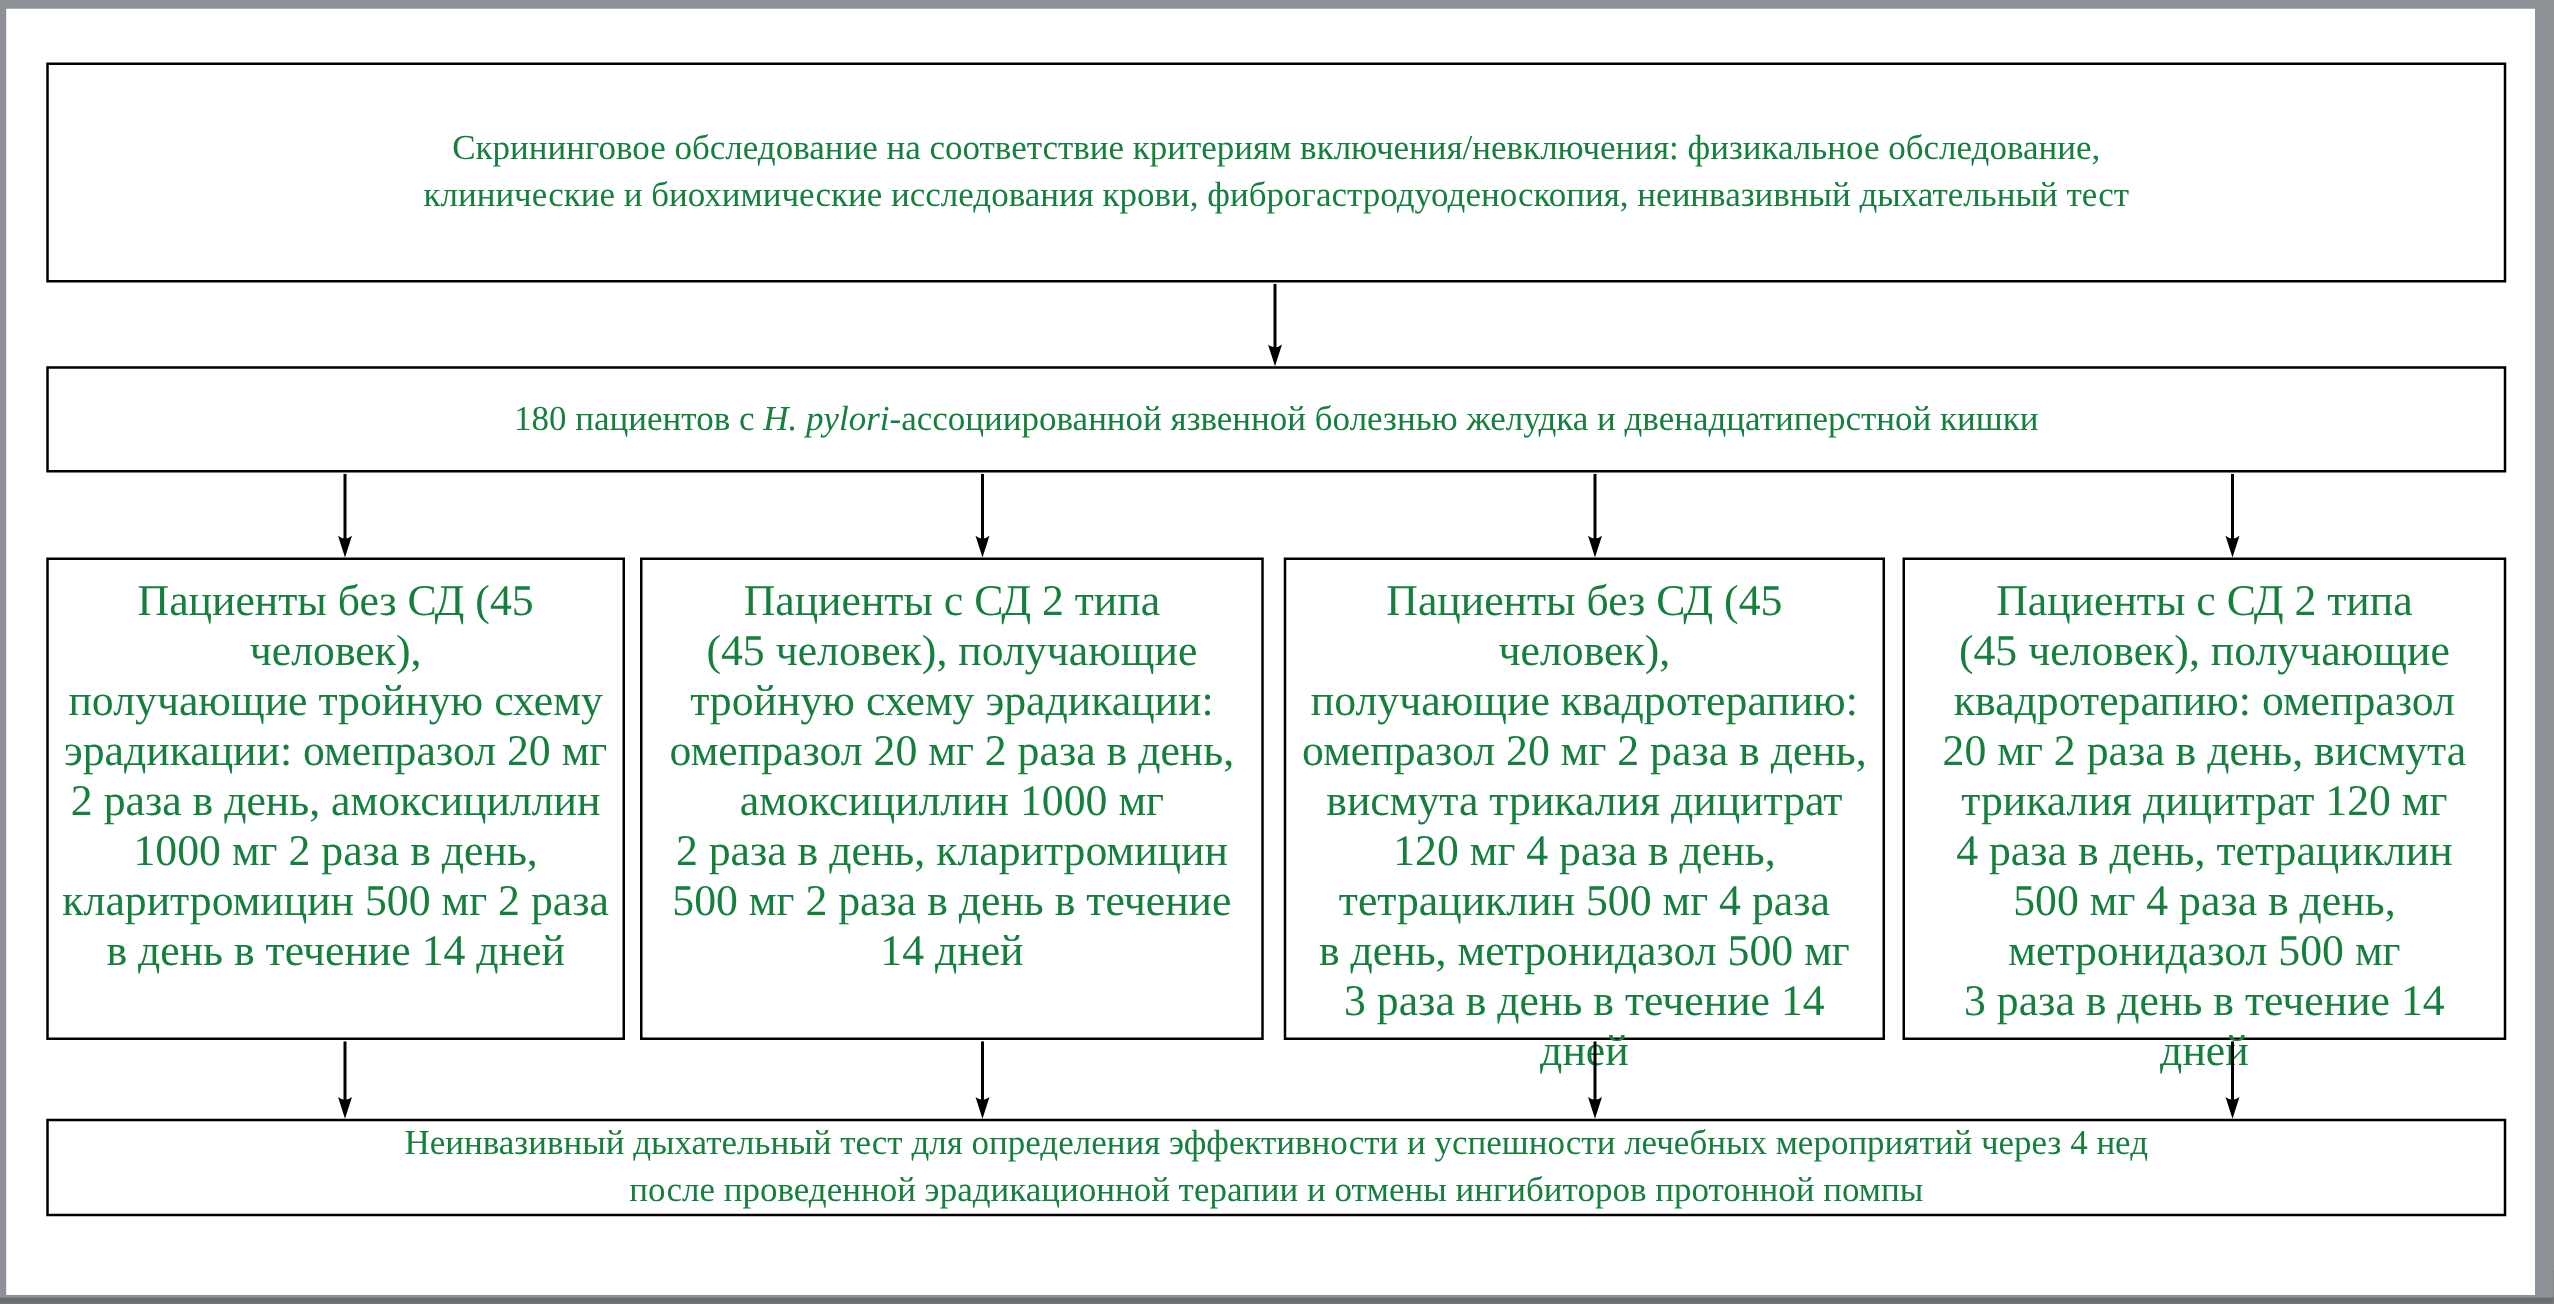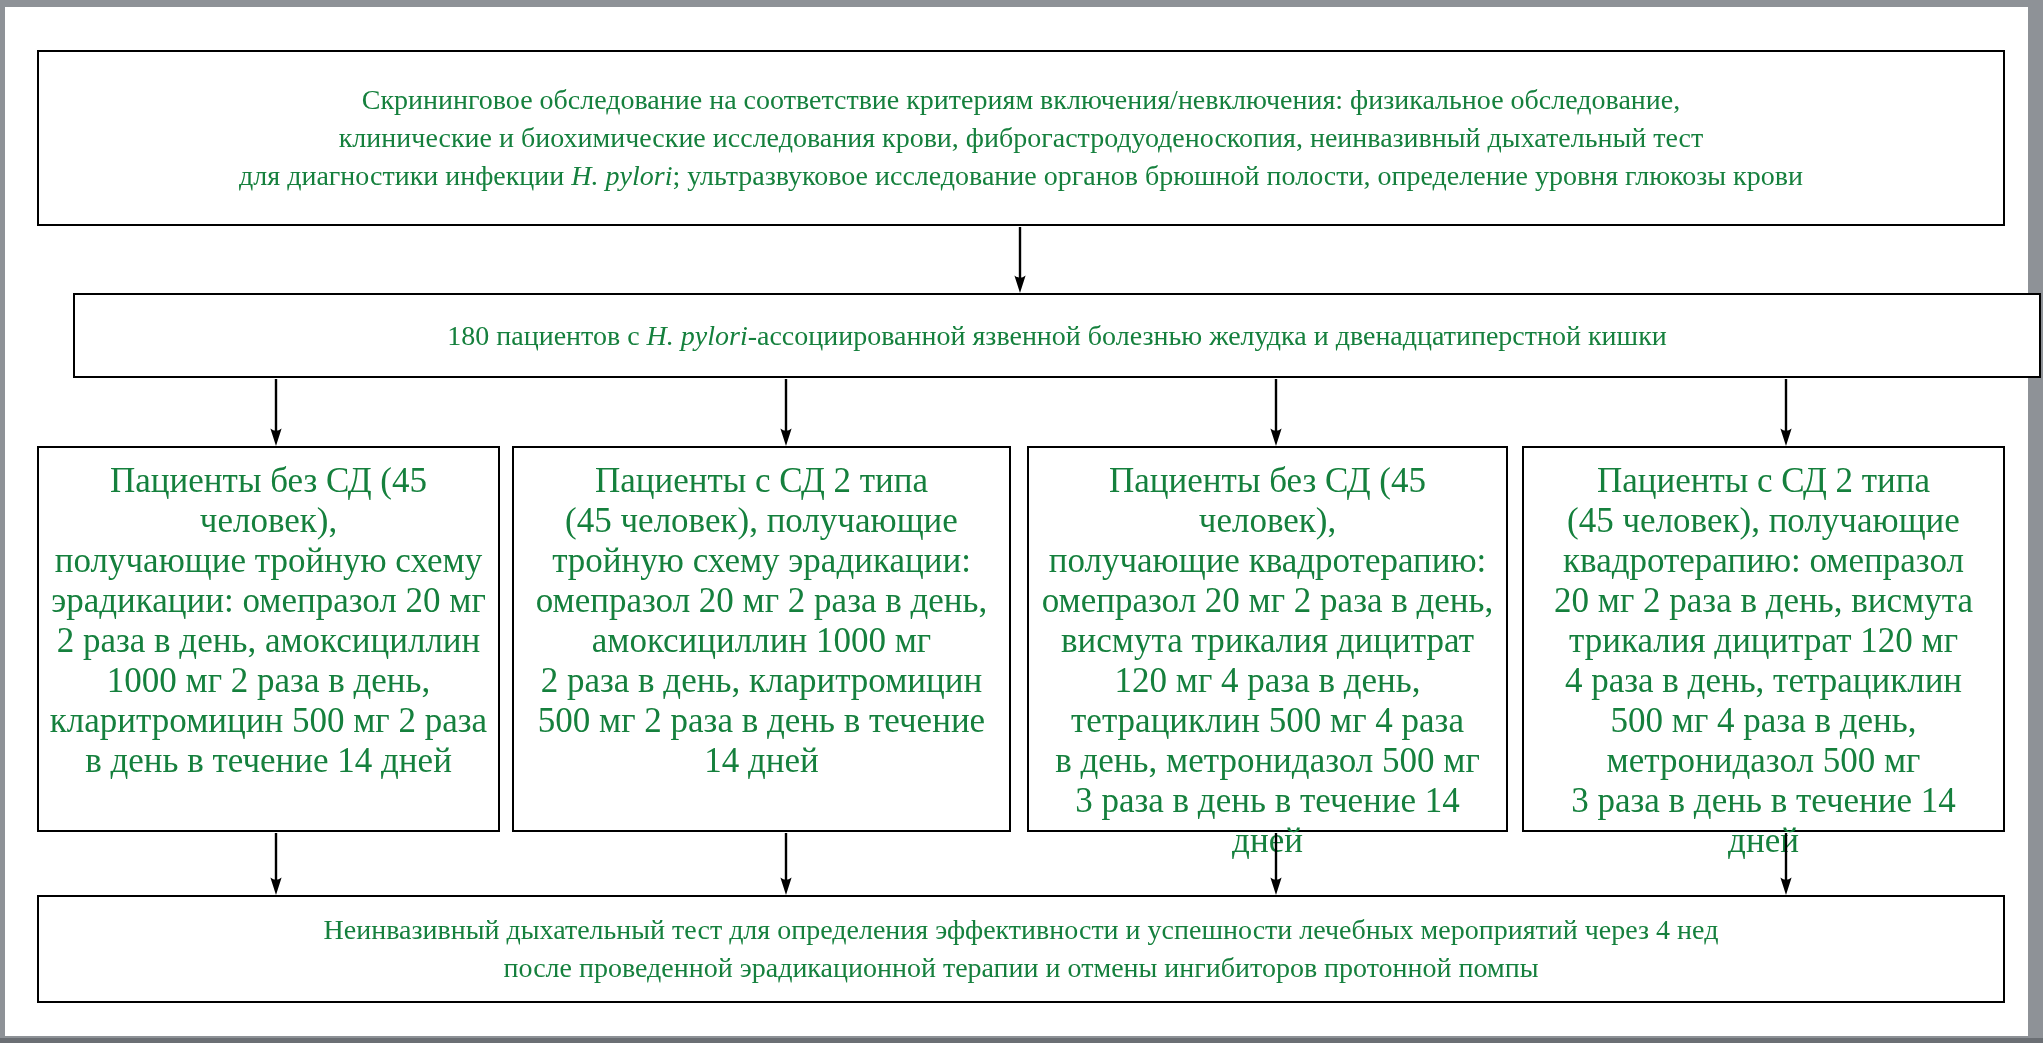--- a/index.html
+++ b/index.html
@@ -51,33 +51,32 @@
     top: 50px;
     height: 176px;
     font-size: 28px;
     line-height: 38px;
   }
   .box.cohort {
     top: 293px;
     height: 85px;
     font-size: 28px;
     line-height: 36px;
-    margin-left: 36px;
   }
   .box.group {
     top: 446px;
     height: 386px;
     font-size: 35px;
     line-height: 40px;
     align-items: flex-start;
     padding: 13px 8px 8px 8px;
   }
   .box.outcome {
     top: 895px;
-    height: 108px;
+    height: 78px;
     font-size: 28px;
     line-height: 38px;
   }
   .g1 { left: 37px;   width: 463px; }
   .g2 { left: 512px;  width: 499px; }
   .g3 { left: 1027px; width: 481px; }
   .g4 { left: 1522px; width: 483px; }
   .prewrap { white-space: pre-line; }
   .it { font-style: italic; }
   .ln { display: block; }
@@ -90,21 +89,20 @@
 <body>
 
 <div class="screen">
   <div class="page"></div>
   <div class="bottom-edge"></div>
 
   <div class="box wide screening">
     <div>
       <span class="ln">Скрининговое обследование на соответствие критериям включения/невключения: физикальное обследование,</span>
       <span class="ln">клинические и биохимические исследования крови, фиброгастродуоденоскопия, неинвазивный дыхательный тест</span>
-      <span class="ln"><span>для диагностики инфекции </span><span class="it">H. pylori</span><span>; ультразвуковое исследование органов брюшной полости, определение уровня глюкозы крови</span></span>
     </div>
   </div>
 
   <svg class="arrow" style="left:1011px; top:227px;" width="18" height="66">
     <line x1="9" y1="0" x2="9" y2="52" stroke="#000" stroke-width="2.4"></line>
     <path d="M9 66 L3.4 48.5 Q9 53 14.6 48.5 Z" fill="#000"></path>
   </svg>
 
   <div class="box wide cohort">
     <div><span>180 пациентов с </span><span class="it">H. pylori</span><span>-ассоциированной язвенной болезнью желудка и двенадцатиперстной кишки</span></div>

